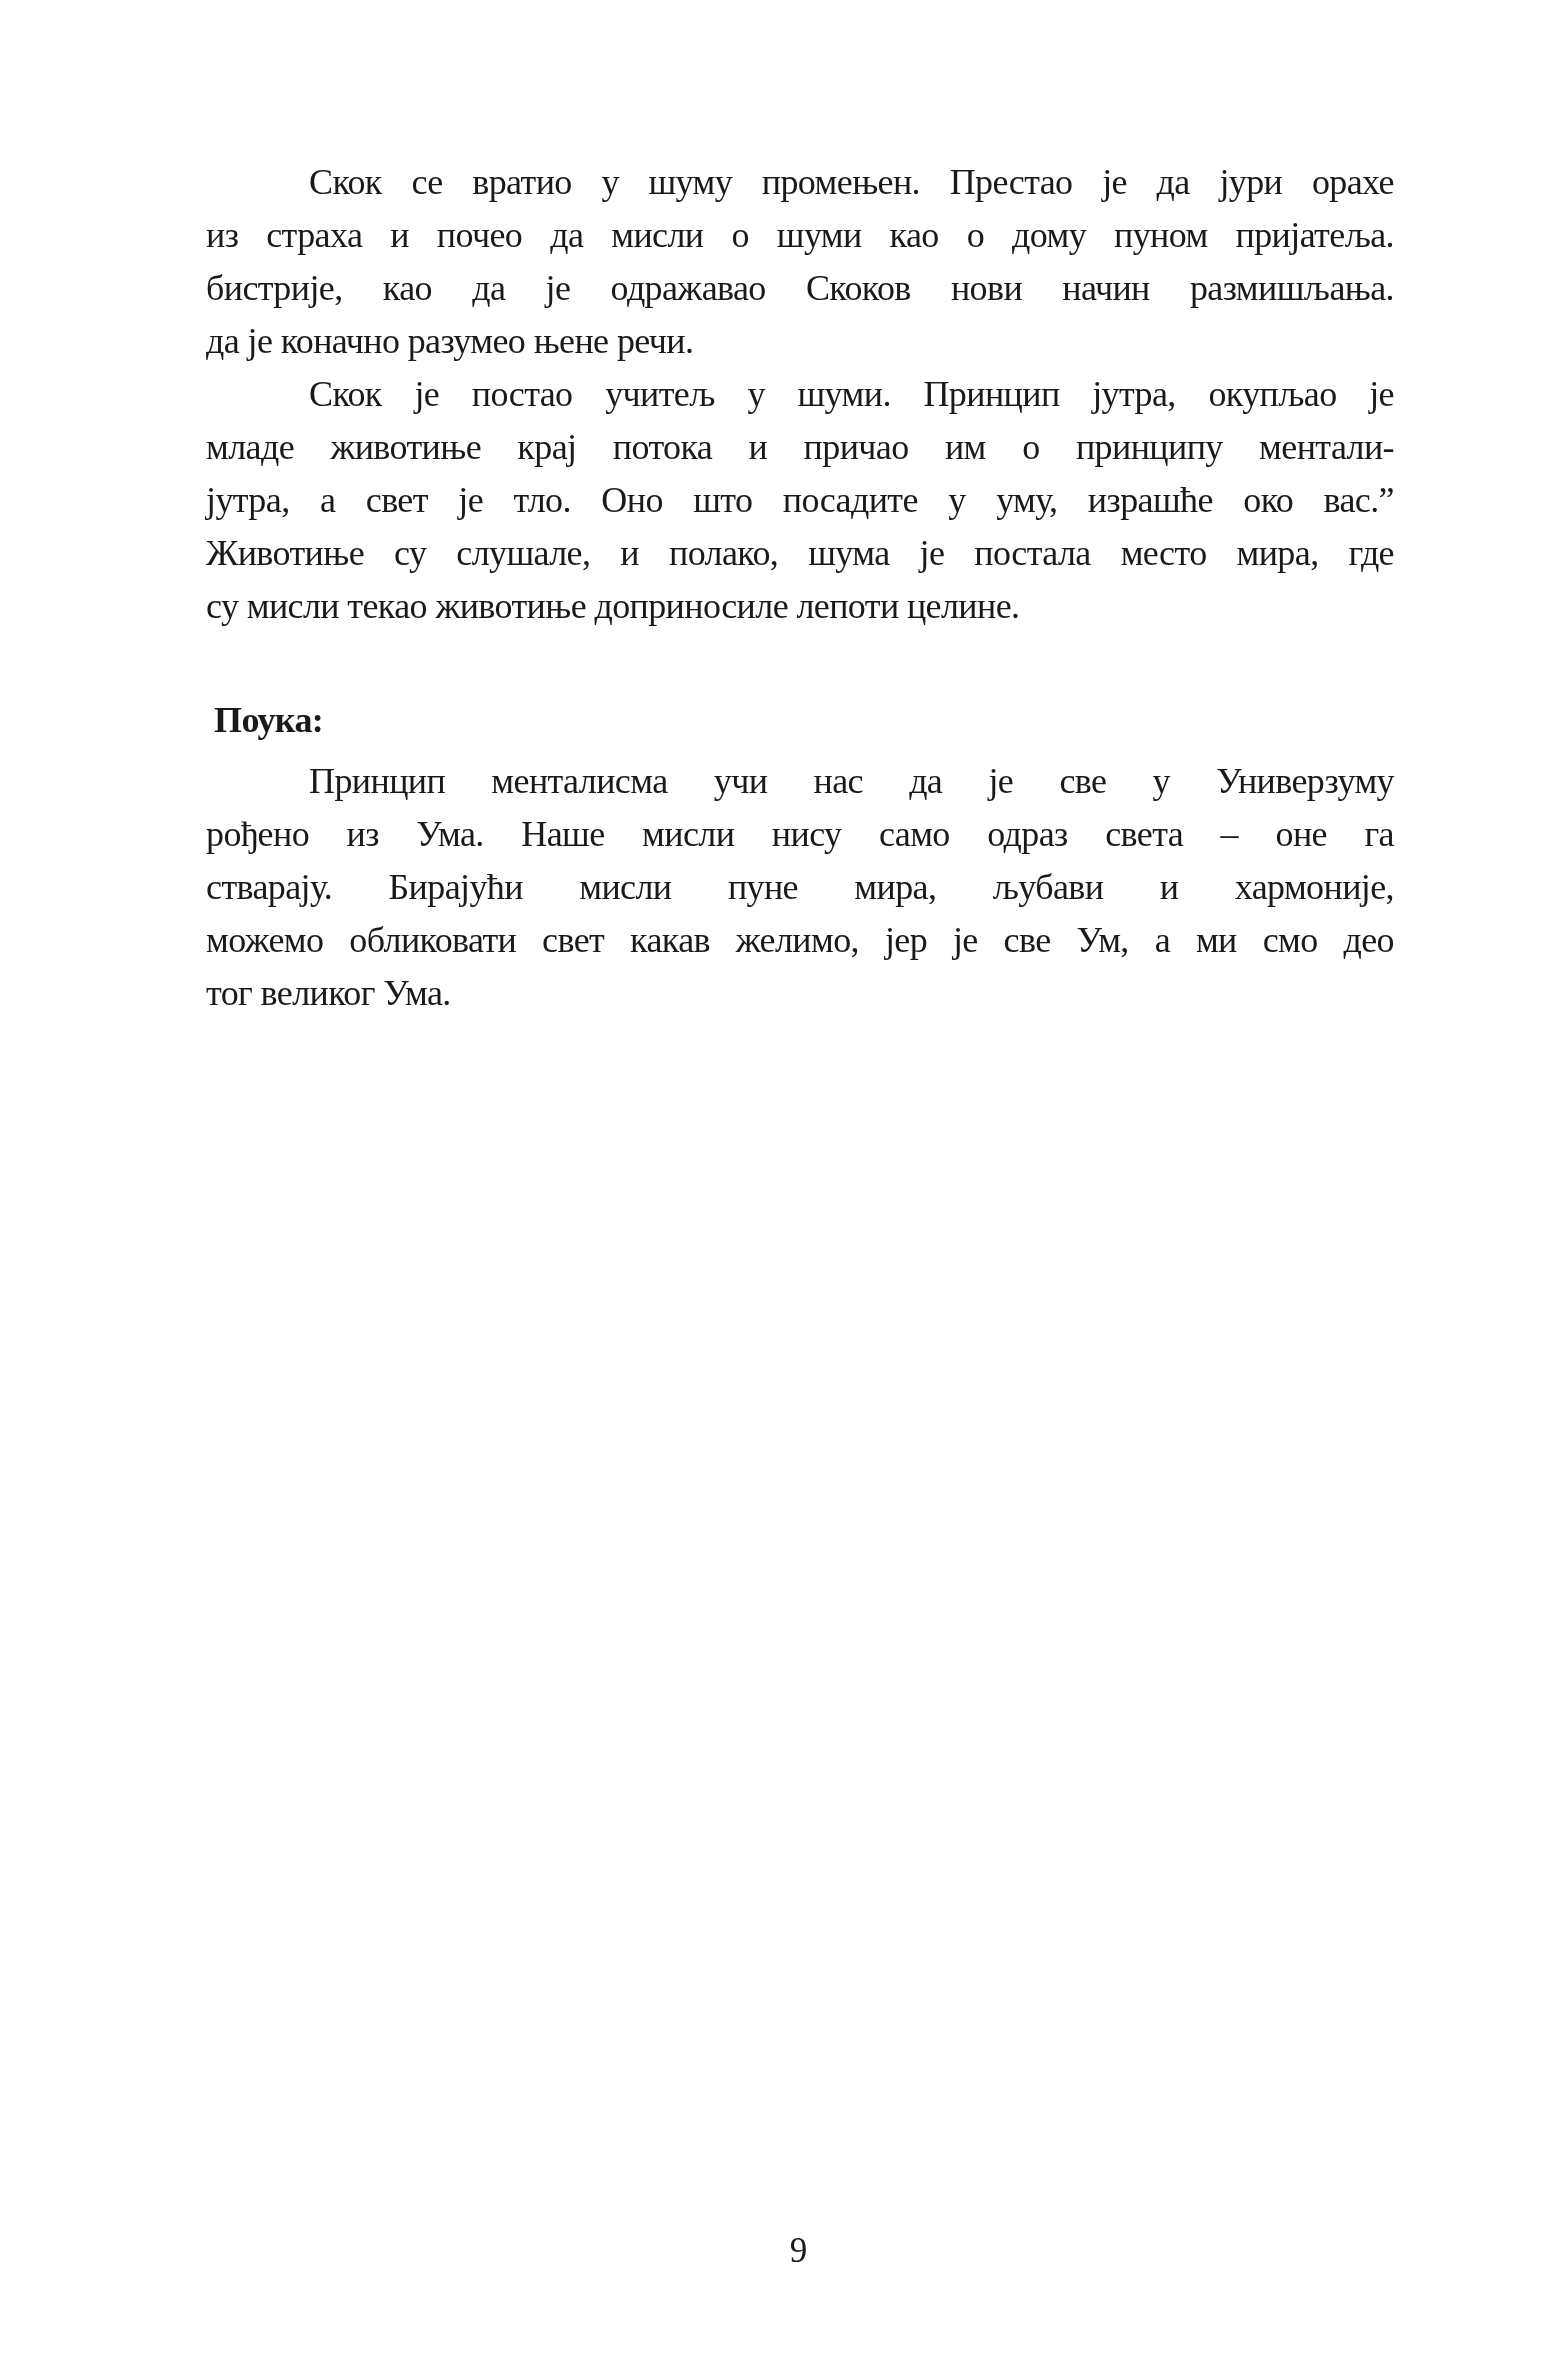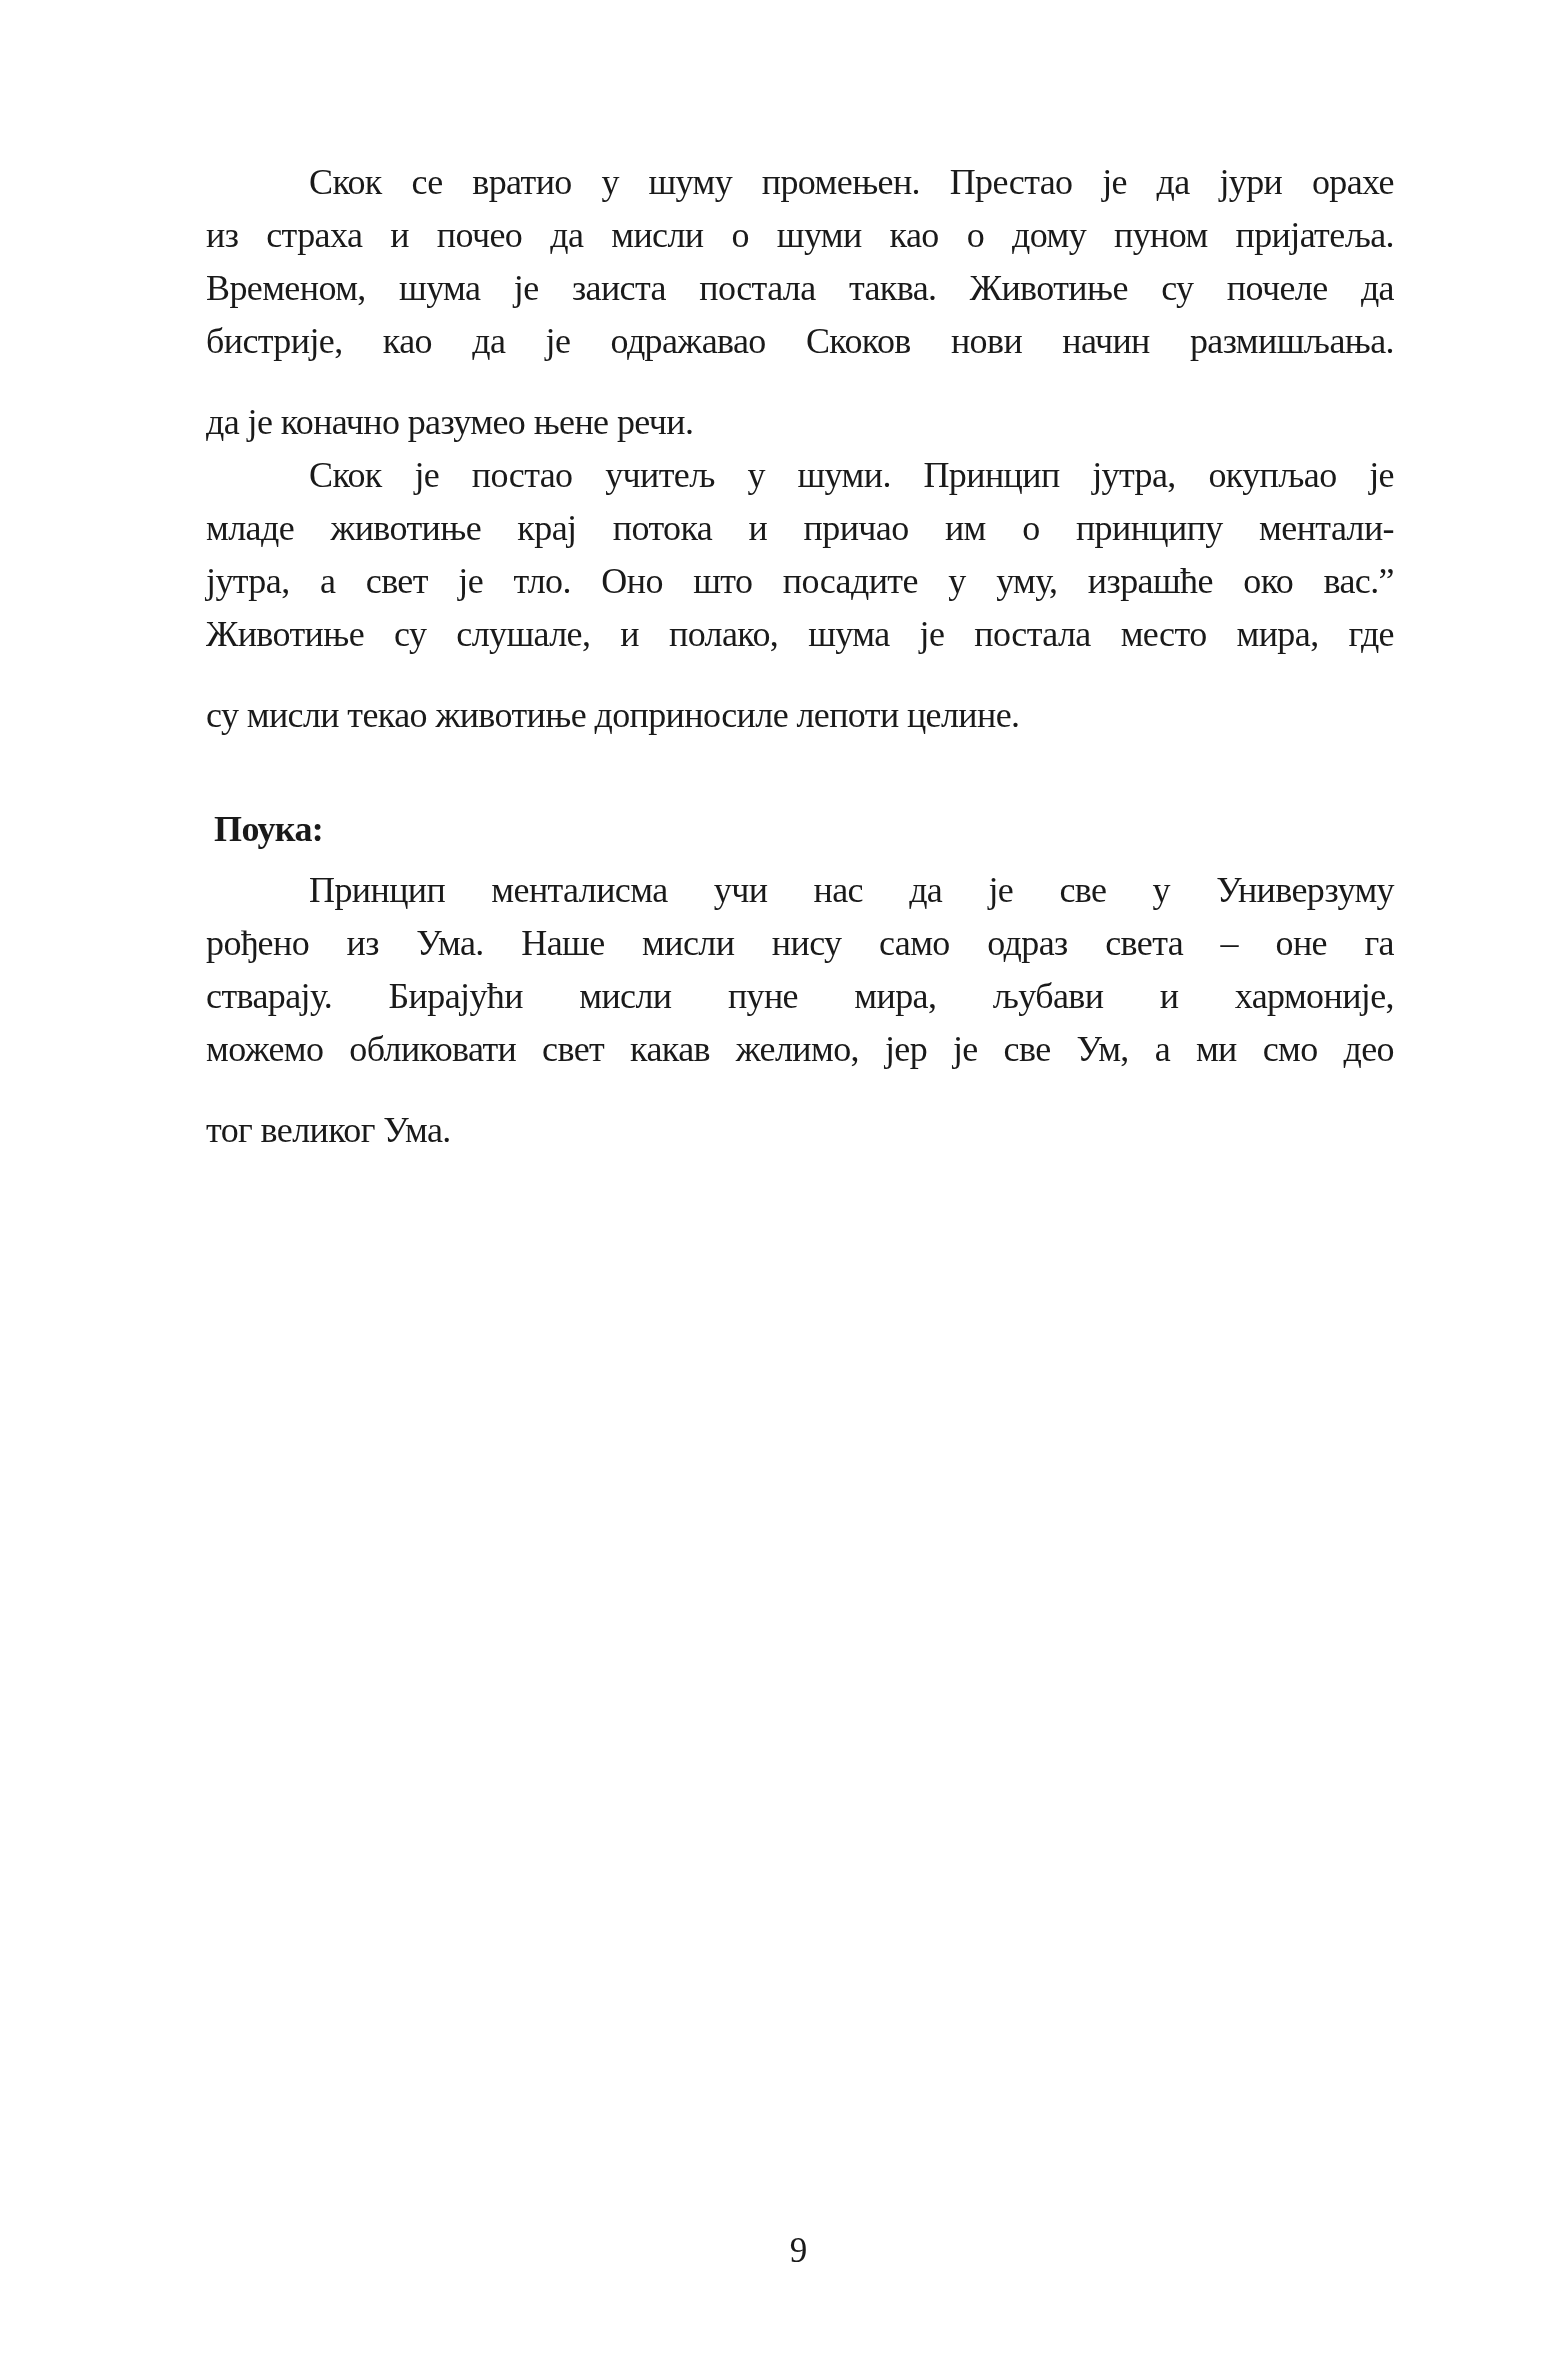--- a/index.html
+++ b/index.html
@@ -35,21 +35,20 @@
     }
     .line {
       display: block;
       text-align: justify;
       text-align-last: justify;
       white-space: nowrap;
       overflow: visible;
     }
     .line.last {
       text-align-last: left;
-      margin-top: 28px;
     }
     .line.indent {
       padding-left: 103px;
     }
     .spacer {
       height: 53px;
     }
     .heading {
       font-weight: bold;
       margin: 8px;
@@ -68,21 +67,20 @@
   </style>
 </head>
 <body>
 
 <div class="page">
   <div class="text-block">
 
     <div class="para-group">
       <span class="line indent">Скок се вратио у шуму промењен. Престао је да јури орахе</span>
       <span class="line">из страха и почео да мисли о шуми као о дому пуном пријатеља.</span>
-      <span class="line">Временом, шума је заиста постала таква. Животиње су почеле да</span>
       <span class="line">бистрије, као да је одражавао Скоков нови начин размишљања.</span>
       <span class="line last">да је коначно разумео њене речи.</span>
     </div>
 
     <div class="para-group">
       <span class="line indent">Скок је постао учитељ у шуми. Принцип јутра, окупљао је</span>
       <span class="line">младе животиње крај потока и причао им о принципу ментали-</span>
       <span class="line">јутра, а свет је тло. Оно што посадите у уму, израшће око вас.”</span>
       <span class="line">Животиње су слушале, и полако, шума је постала место мира, где</span>
       <span class="line last">су мисли текао животиње доприносиле лепоти целине.</span>

